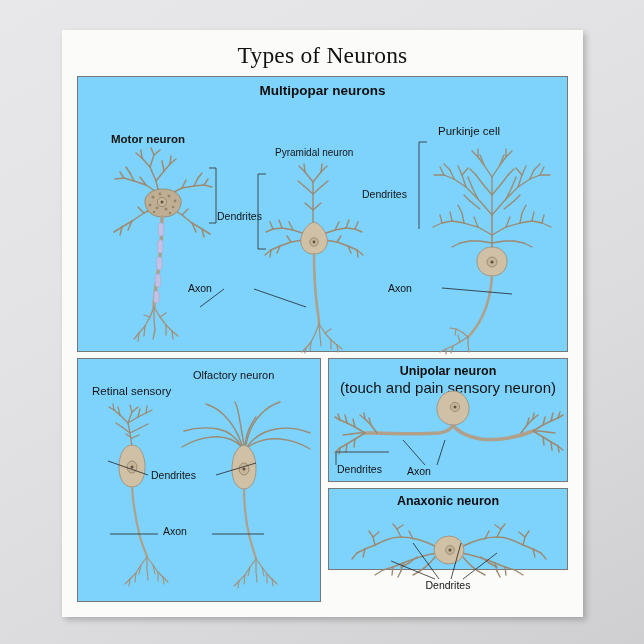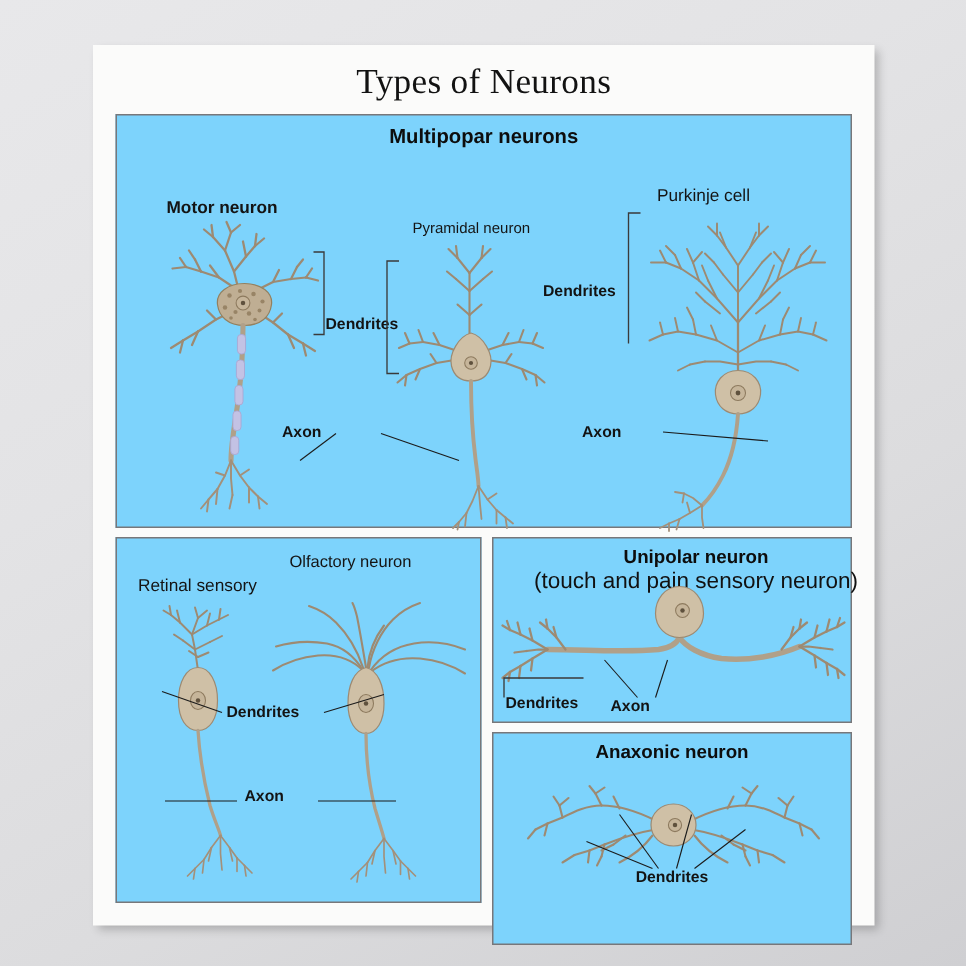--- a/index.html
+++ b/index.html
@@ -23,32 +23,32 @@
     text-align:center;font-size:23.5px;color:#121212;
     letter-spacing:.2px;
     font-family:Liberation Serif, serif;
   }
   .panel{
     position:absolute;border:1px solid #77777a;background:#7dd3fc;
     box-sizing:border-box;
   }
   #panel-multipolar{left:15px;top:46px;width:491px;height:276px;}
   #panel-bipolar{left:15px;top:328px;width:244px;height:244px;}
-  #panel-unipolar{left:266px;top:328px;width:240px;height:124px;padding-left:16px;}
-  #panel-anaxonic{left:266px;top:458px;width:240px;height:142px;}
+  #panel-unipolar{left:266px;top:328px;width:240px;height:124px;}
+  #panel-anaxonic{left:266px;top:458px;width:240px;height:82px;}
 
   .panel-title{
     position:absolute;width:100%;text-align:center;
     font-weight:bold;color:#0d0d0d;
   }
   .panel-sub{
     position:absolute;width:100%;text-align:center;color:#111;
   }
   .cell-label{position:absolute;color:#141414;white-space:nowrap;}
-  .ann{position:absolute;color:#131313;white-space:nowrap;font-weight:bold;}
+  .ann{position:absolute;color:#131313;white-space:nowrap;}
 
   #t-multipolar{top:6px;font-size:13.5px;}
   #t-bipolar{top:6px;font-size:13.5px;}
   #t-unipolar{top:5px;font-size:12.5px;}
   #s-unipolar{top:20px;font-size:15px;}
   #t-anaxonic{top:5px;font-size:12.5px;}
   #s-anaxonic{top:20px;font-size:11px;}
 
   #l-motor{left:33px;top:56px;font-size:11.5px;font-weight:bold;}
   #l-pyramidal{left:184px;top:70px;font-size:10px;margin-left:13px;}

